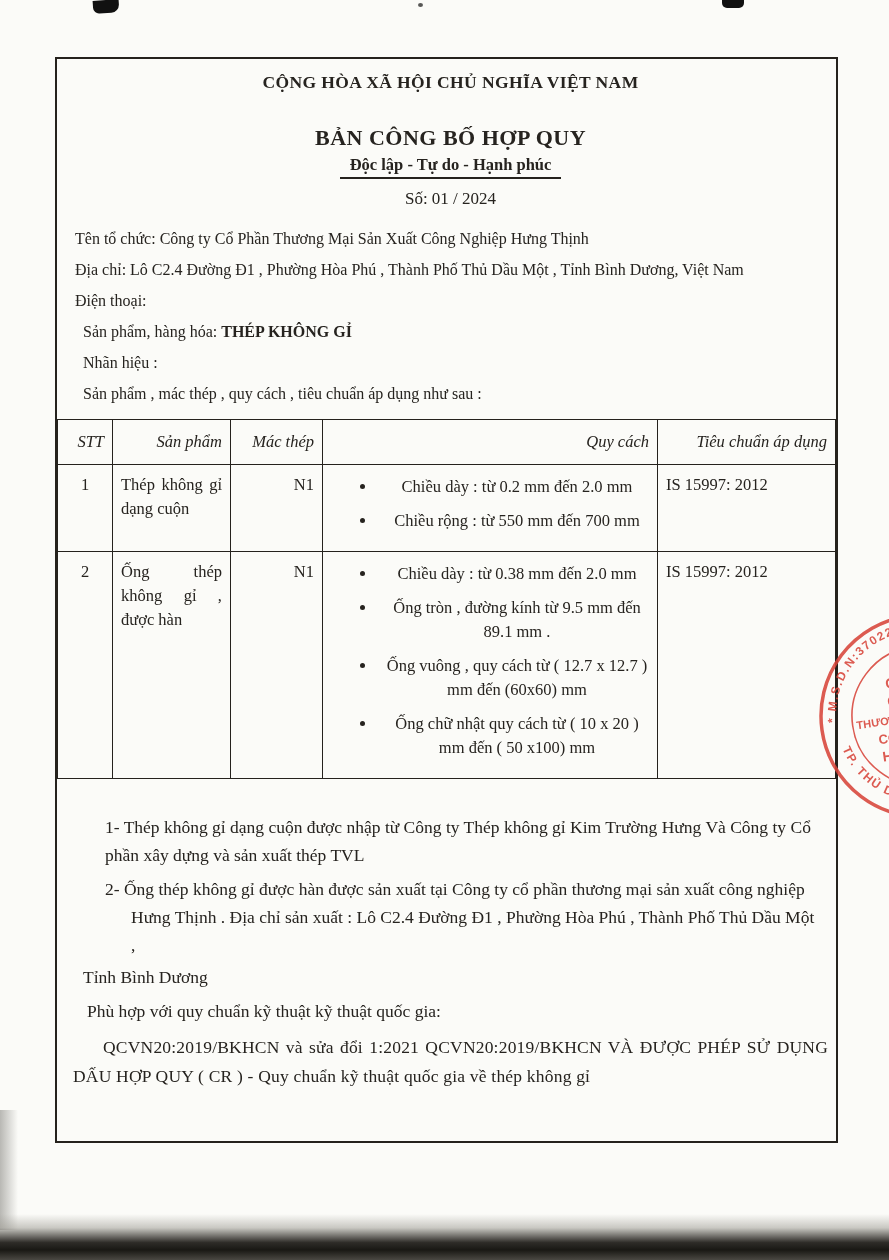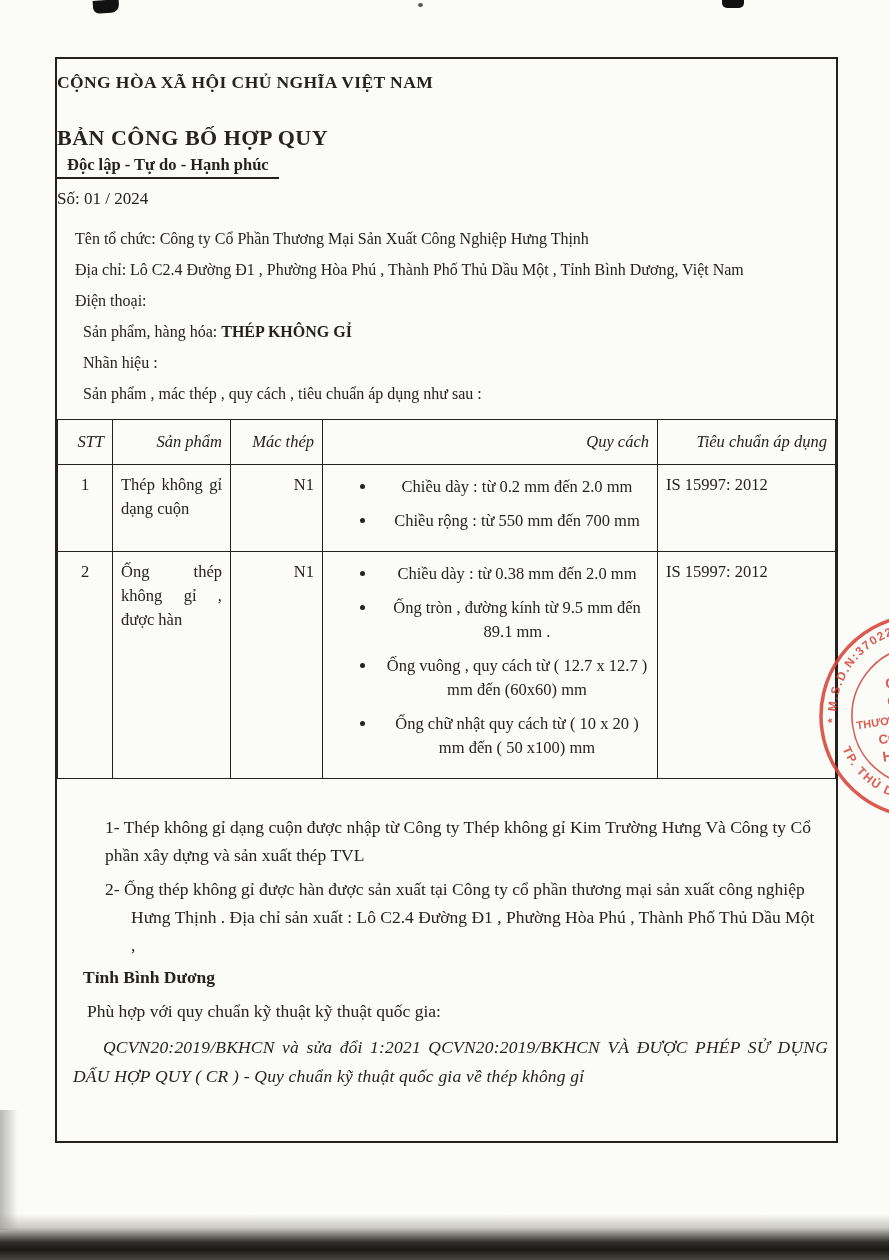--- a/index.html
+++ b/index.html
@@ -11,21 +11,21 @@
   }
   .page{
     position:relative;width:889px;height:1260px;
     background:#fbfbf8;overflow:hidden;color:#26231f;
   }
   .frame{
     position:absolute;left:55px;top:57px;width:783px;height:1086px;
     border:2px solid #25221d;background:transparent;box-sizing:border-box;
   }
   .content{position:absolute;left:0;top:0;width:100%;}
-  .center{}
+  .center{text-align:center;margin-left:8px;}
   .nat-line1{font-weight:bold;font-size:17.5px;margin-top:13px;letter-spacing:.4px;}
   .nat-line2{font-weight:bold;font-size:16.5px;margin-top:4px;}
   .nat-line2 span{display:inline-block;border-bottom:2px solid #25221d;padding:0 10px 2px 10px;}
   .doc-title{font-weight:bold;font-size:22px;margin-top:32px;letter-spacing:.5px;}
   .doc-no{font-size:17px;margin-top:10px;}
   .para{font-size:16px;line-height:27px;margin:4px 0 0 18px;padding-right:14px;}
   .para.first{margin-top:16px;}
   .para.indent2{margin-left:26px;}
   .bold{font-weight:bold;}
   table.main{
@@ -43,25 +43,25 @@
   col.c-qc{width:335px;}
   col.c-tc{width:auto;}
   th.stt, td.stt{text-align:center;}
   td.sp{text-align:justify;padding-right:12px;}
   td.mt{text-align:right;}
   ul.qc{margin:2px 0 0 0;padding-left:46px;text-align:center;}
   ul.qc li{margin-bottom:10px;padding-left:8px;}
   .notes{margin-top:34px;font-size:17.5px;line-height:28px;padding-left:8px;}
   .note1{margin:0 14px 0 18px;padding-left:22px;}
   .note2{margin:6px 14px 0 18px;padding-left:48px;text-indent:-26px;}
-  .plain-line{margin:4px 14px 0 18px;font-weight:bold;}
+  .plain-line{margin:4px 14px 0 18px;}
   .fit-line{margin:6px 14px 0 22px;}
   .final-para{
     margin:8px 8px 11px 8px;text-align:justify;text-indent:30px;
-    font-size:17.5px;line-height:29px;letter-spacing:.2px;font-style:italic;
+    font-size:17.5px;line-height:29px;letter-spacing:.2px;
   }
   
   .stamp{
     position:absolute;left:812px;top:606px;width:220px;height:220px;
     opacity:.88;transform:rotate(-8deg);
   }
   
   .artifact{position:absolute;background:#111;}
   .art-a{left:93px;top:0;width:26px;height:13px;border-radius:0 0 8px 6px;transform:rotate(-4deg);}
   .art-b{left:722px;top:0;width:22px;height:8px;border-radius:0 0 5px 5px;}

